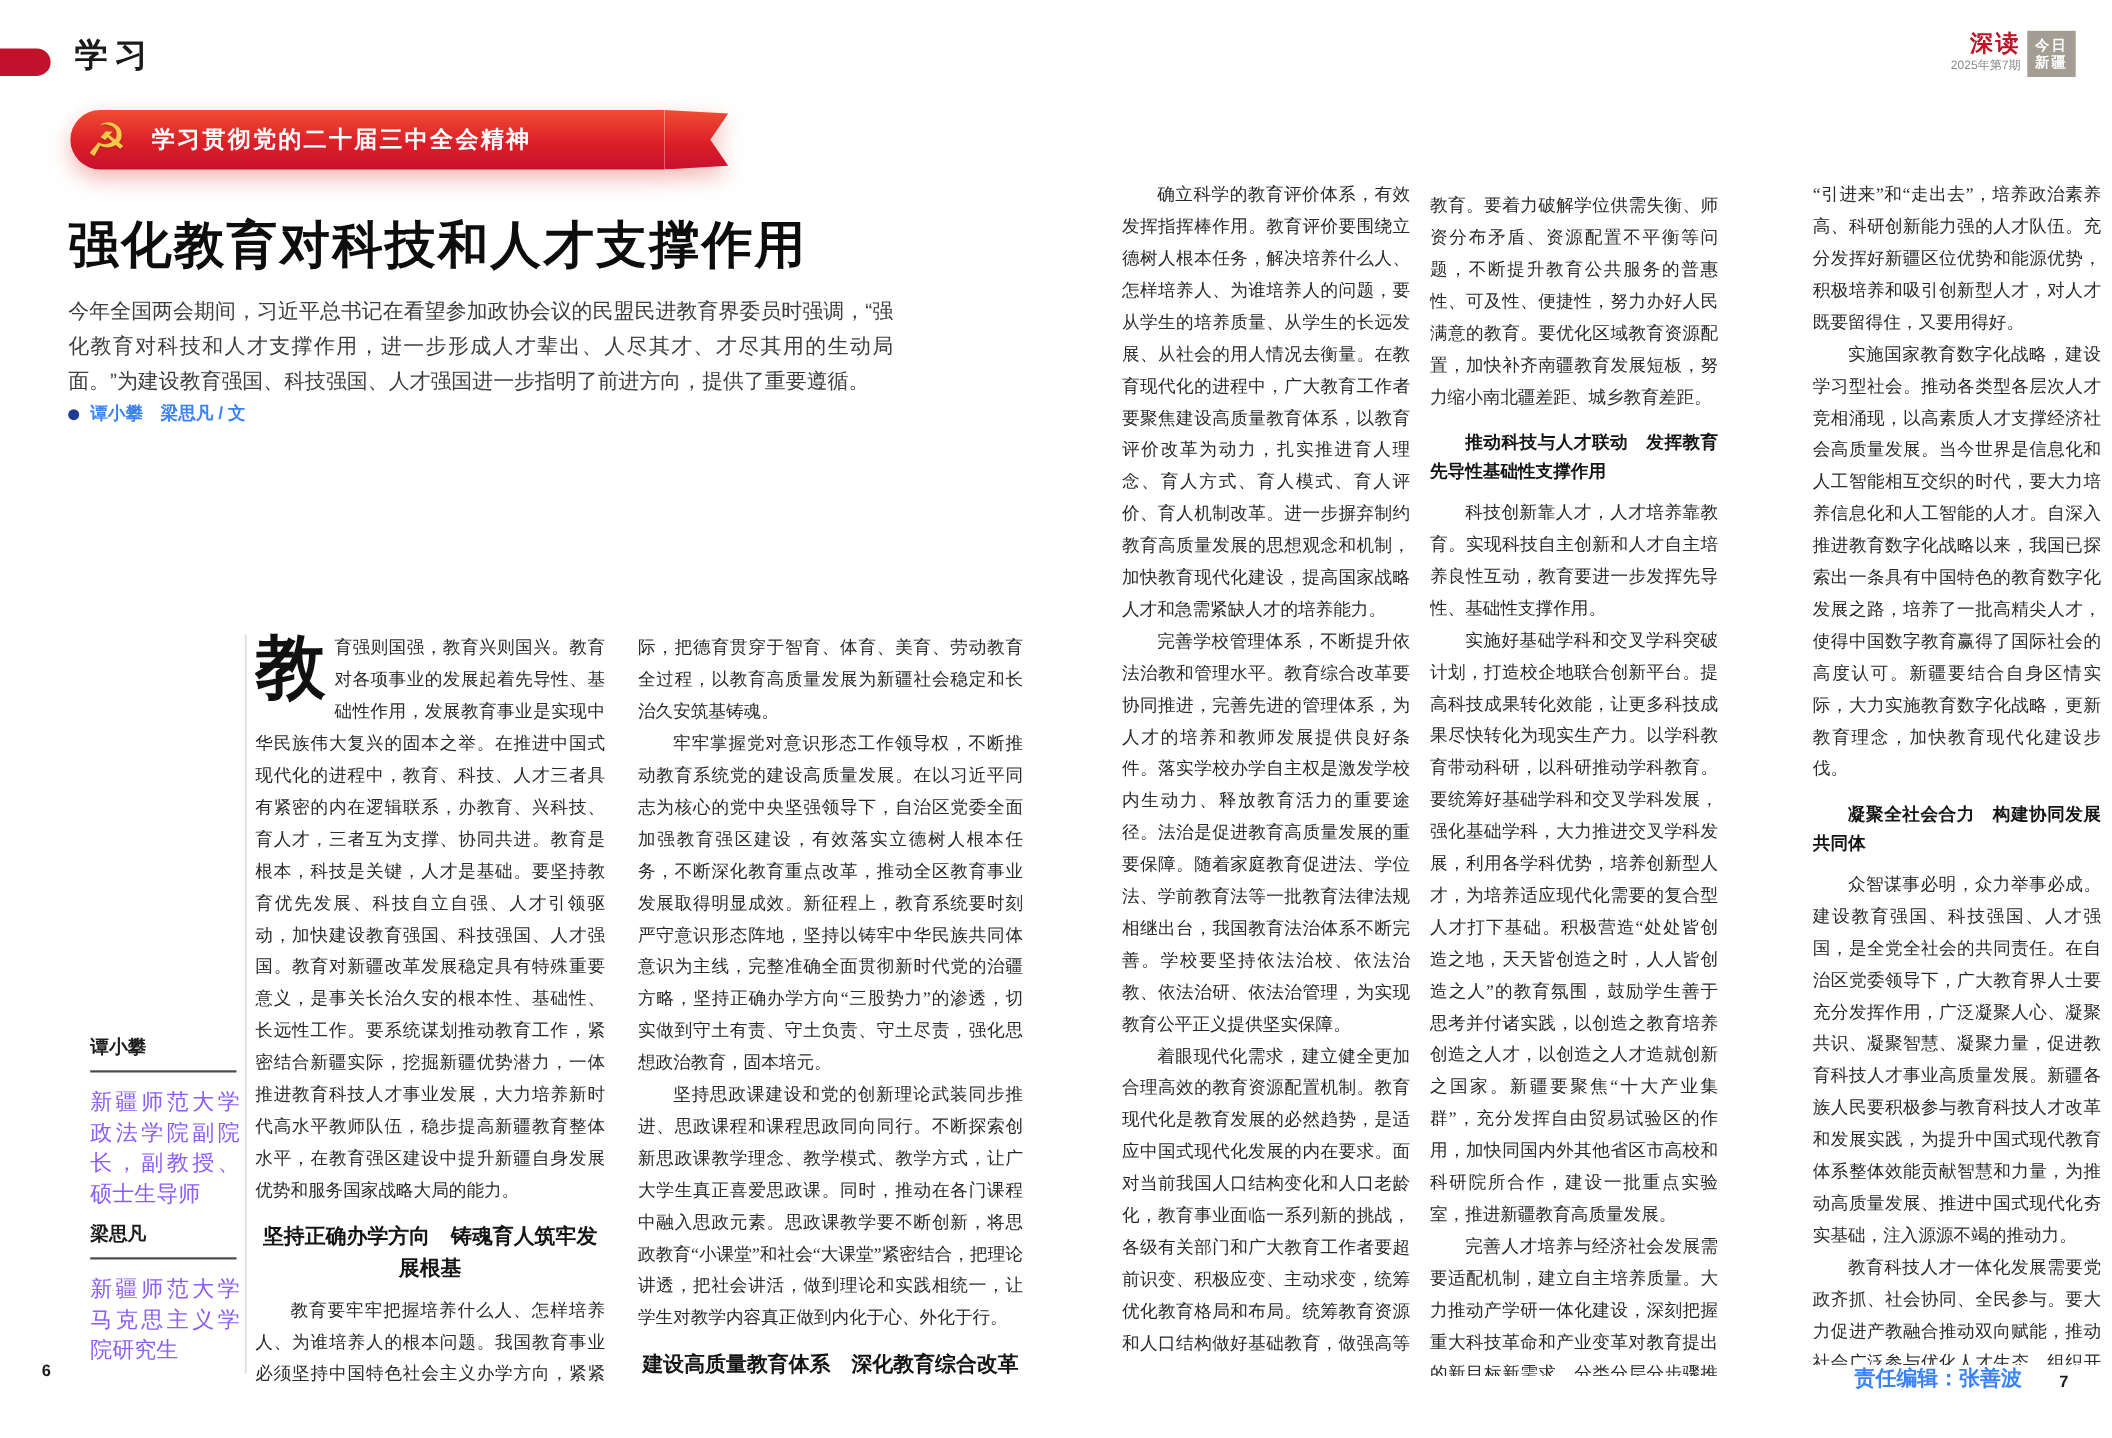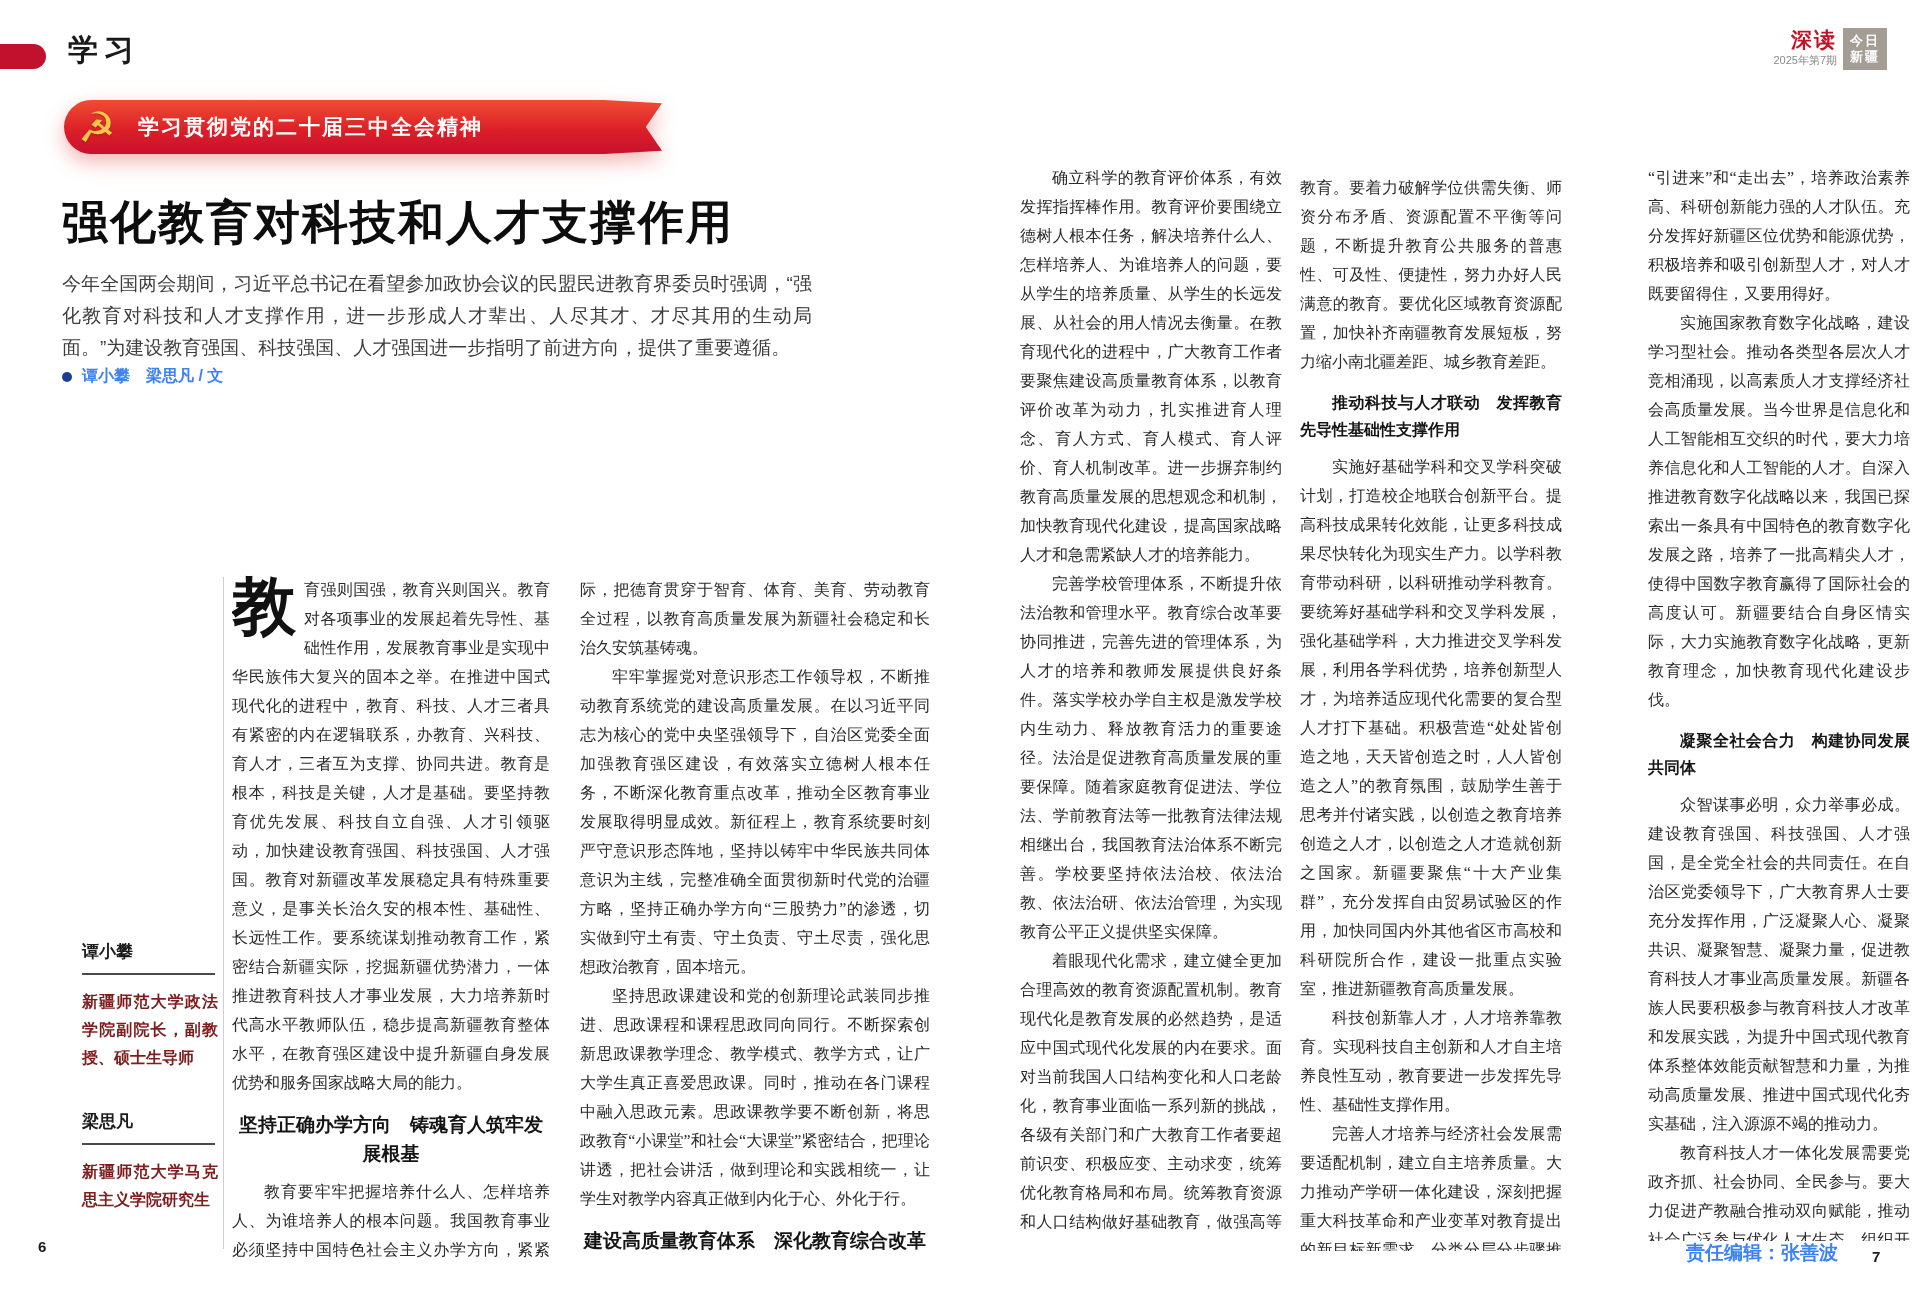--- a/index.html
+++ b/index.html
@@ -36,21 +36,21 @@
        line-height:32px;color:#3d3d3d;text-align:justify;}
   .byline{position:absolute;left:62px;top:366px;font-size:16px;font-weight:bold;color:#3b82f6;
        display:flex;align-items:center;gap:10px;justify-content:space-between;}
   .byline-dot{width:10px;height:10px;border-radius:50%;background:#1d3c93;display:inline-block;}
 
   
   .author{position:absolute;left:82px;width:136px;}
   .author-1{top:940px;} .author-2{top:1110px;}
   .author .name{font-size:17px;font-weight:bold;color:#1c1c1c;}
   .author .rule{border:none;border-top:2px solid #4a4a4a;margin:10px 0 13px 0;width:133px;}
-  .author .bio{font-size:16px;line-height:28px;color:#7f1d1d;text-align:justify;font-weight:bold;}
+  .author .bio{font-size:20px;line-height:28px;color:#8b5cf6;text-align:justify;}
 
   
   .vrule{position:absolute;left:223px;top:577px;width:1px;height:672px;background:#cfcfcf;}
   .col{position:absolute;overflow:hidden;font-family:"Liberation Serif",serif;
        font-size:16px;line-height:29px;color:#2a2a2a;text-align:justify;}
   .col p{margin:0;}
   .col .p{text-indent:2em;}
   .col .pc{text-indent:0;}
   .col .hc{font-family:"Liberation Sans",sans-serif;font-weight:bold;font-size:19px;
        text-align:center;text-indent:0;margin:13px 0 9px 0;color:#151515;}
@@ -127,22 +127,22 @@
     <p class="p">改革是推动教育事业发展的根本动力。以</p>
   </div>
 <div class="col" id="col3">
     <p class="p">确立科学的教育评价体系，有效发挥指挥棒作用。教育评价要围绕立德树人根本任务，解决培养什么人、怎样培养人、为谁培养人的问题，要从学生的培养质量、从学生的长远发展、从社会的用人情况去衡量。在教育现代化的进程中，广大教育工作者要聚焦建设高质量教育体系，以教育评价改革为动力，扎实推进育人理念、育人方式、育人模式、育人评价、育人机制改革。进一步摒弃制约教育高质量发展的思想观念和机制，加快教育现代化建设，提高国家战略人才和急需紧缺人才的培养能力。</p>
     <p class="p">完善学校管理体系，不断提升依法治教和管理水平。教育综合改革要协同推进，完善先进的管理体系，为人才的培养和教师发展提供良好条件。落实学校办学自主权是激发学校内生动力、释放教育活力的重要途径。法治是促进教育高质量发展的重要保障。随着家庭教育促进法、学位法、学前教育法等一批教育法律法规相继出台，我国教育法治体系不断完善。学校要坚持依法治校、依法治教、依法治研、依法治管理，为实现教育公平正义提供坚实保障。</p>
     <p class="p">着眼现代化需求，建立健全更加合理高效的教育资源配置机制。教育现代化是教育发展的必然趋势，是适应中国式现代化发展的内在要求。面对当前我国人口结构变化和人口老龄化，教育事业面临一系列新的挑战，各级有关部门和广大教育工作者要超前识变、积极应变、主动求变，统筹优化教育格局和布局。统筹教育资源和人口结构做好基础教育，做强高等教育，优化职业</p>
   </div>
 <div class="col" id="col4">
     <p class="pc">教育。要着力破解学位供需失衡、师资分布矛盾、资源配置不平衡等问题，不断提升教育公共服务的普惠性、可及性、便捷性，努力办好人民满意的教育。要优化区域教育资源配置，加快补齐南疆教育发展短板，努力缩小南北疆差距、城乡教育差距。</p>
     <p class="hf">推动科技与人才联动　发挥教育先导性基础性支撑作用</p>
+    <p class="p">科技创新靠人才，人才培养靠教育。实现科技自主创新和人才自主培养良性互动，教育要进一步发挥先导性、基础性支撑作用。</p>
     <p class="p">实施好基础学科和交叉学科突破计划，打造校企地联合创新平台。提高科技成果转化效能，让更多科技成果尽快转化为现实生产力。以学科教育带动科研，以科研推动学科教育。要统筹好基础学科和交叉学科发展，强化基础学科，大力推进交叉学科发展，利用各学科优势，培养创新型人才，为培养适应现代化需要的复合型人才打下基础。积极营造“处处皆创造之地，天天皆创造之时，人人皆创造之人”的教育氛围，鼓励学生善于思考并付诸实践，以创造之教育培养创造之人才，以创造之人才造就创新之国家。新疆要聚焦“十大产业集群”，充分发挥自由贸易试验区的作用，加快同国内外其他省区市高校和科研院所合作，建设一批重点实验室，推进新疆教育高质量发展。</p>
-    <p class="p">科技创新靠人才，人才培养靠教育。实现科技自主创新和人才自主培养良性互动，教育要进一步发挥先导性、基础性支撑作用。</p>
     <p class="p">完善人才培养与经济社会发展需要适配机制，建立自主培养质量。大力推动产学研一体化建设，深刻把握重大科技革命和产业变革对教育提出的新目标新需求，分类分层分步骤推进高校教育改革，加快建立科技特色学科专业；创新人才培养模式和机制，探索形成科技创新与产业创新深度融合的制度，培养国家战略需要和市场需要的人才。依靠我国教育大国的优势，统筹</p>
   </div>
 <div class="col" id="col5">
     <p class="pc">“引进来”和“走出去”，培养政治素养高、科研创新能力强的人才队伍。充分发挥好新疆区位优势和能源优势，积极培养和吸引创新型人才，对人才既要留得住，又要用得好。</p>
     <p class="p">实施国家教育数字化战略，建设学习型社会。推动各类型各层次人才竞相涌现，以高素质人才支撑经济社会高质量发展。当今世界是信息化和人工智能相互交织的时代，要大力培养信息化和人工智能的人才。自深入推进教育数字化战略以来，我国已探索出一条具有中国特色的教育数字化发展之路，培养了一批高精尖人才，使得中国数字教育赢得了国际社会的高度认可。新疆要结合自身区情实际，大力实施教育数字化战略，更新教育理念，加快教育现代化建设步伐。</p>
     <p class="hf">凝聚全社会合力　构建协同发展共同体</p>
     <p class="p">众智谋事必明，众力举事必成。建设教育强国、科技强国、人才强国，是全党全社会的共同责任。在自治区党委领导下，广大教育界人士要充分发挥作用，广泛凝聚人心、凝聚共识、凝聚智慧、凝聚力量，促进教育科技人才事业高质量发展。新疆各族人民要积极参与教育科技人才改革和发展实践，为提升中国式现代教育体系整体效能贡献智慧和力量，为推动高质量发展、推进中国式现代化夯实基础，注入源源不竭的推动力。</p>
     <p class="p">教育科技人才一体化发展需要党政齐抓、社会协同、全民参与。要大力促进产教融合推动双向赋能，推动社会广泛参与优化人才生态，组织开展教育强国建设试点工作，把握好轻重缓急，分类分批，坚持成熟一批、推出一批，促进教育科技人才事业高质量发展，为在中国式现代化进程中更好建设美丽新疆贡献智慧与力量。</p>
   </div>
 

